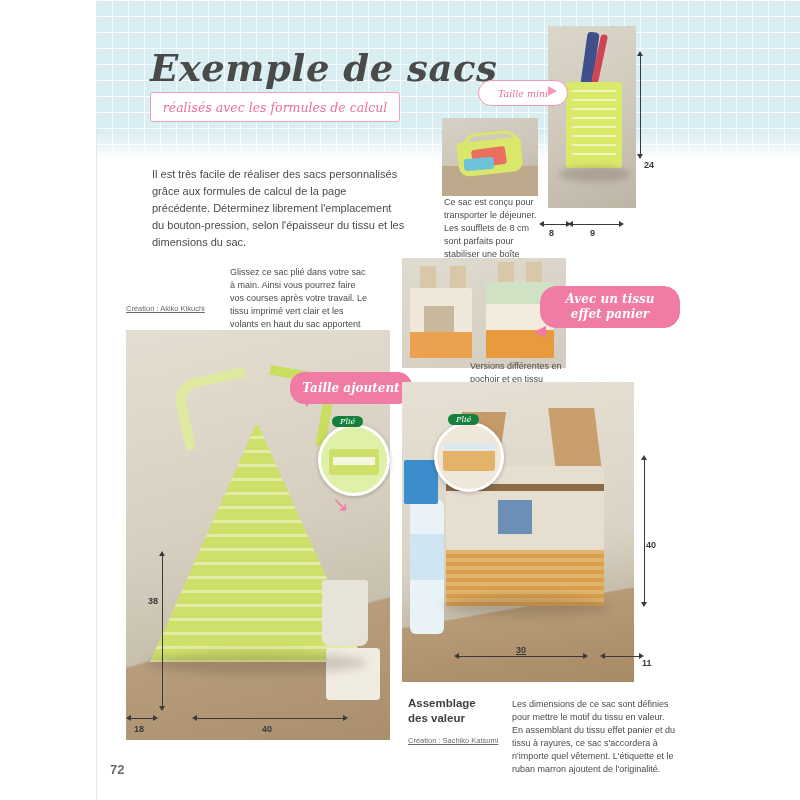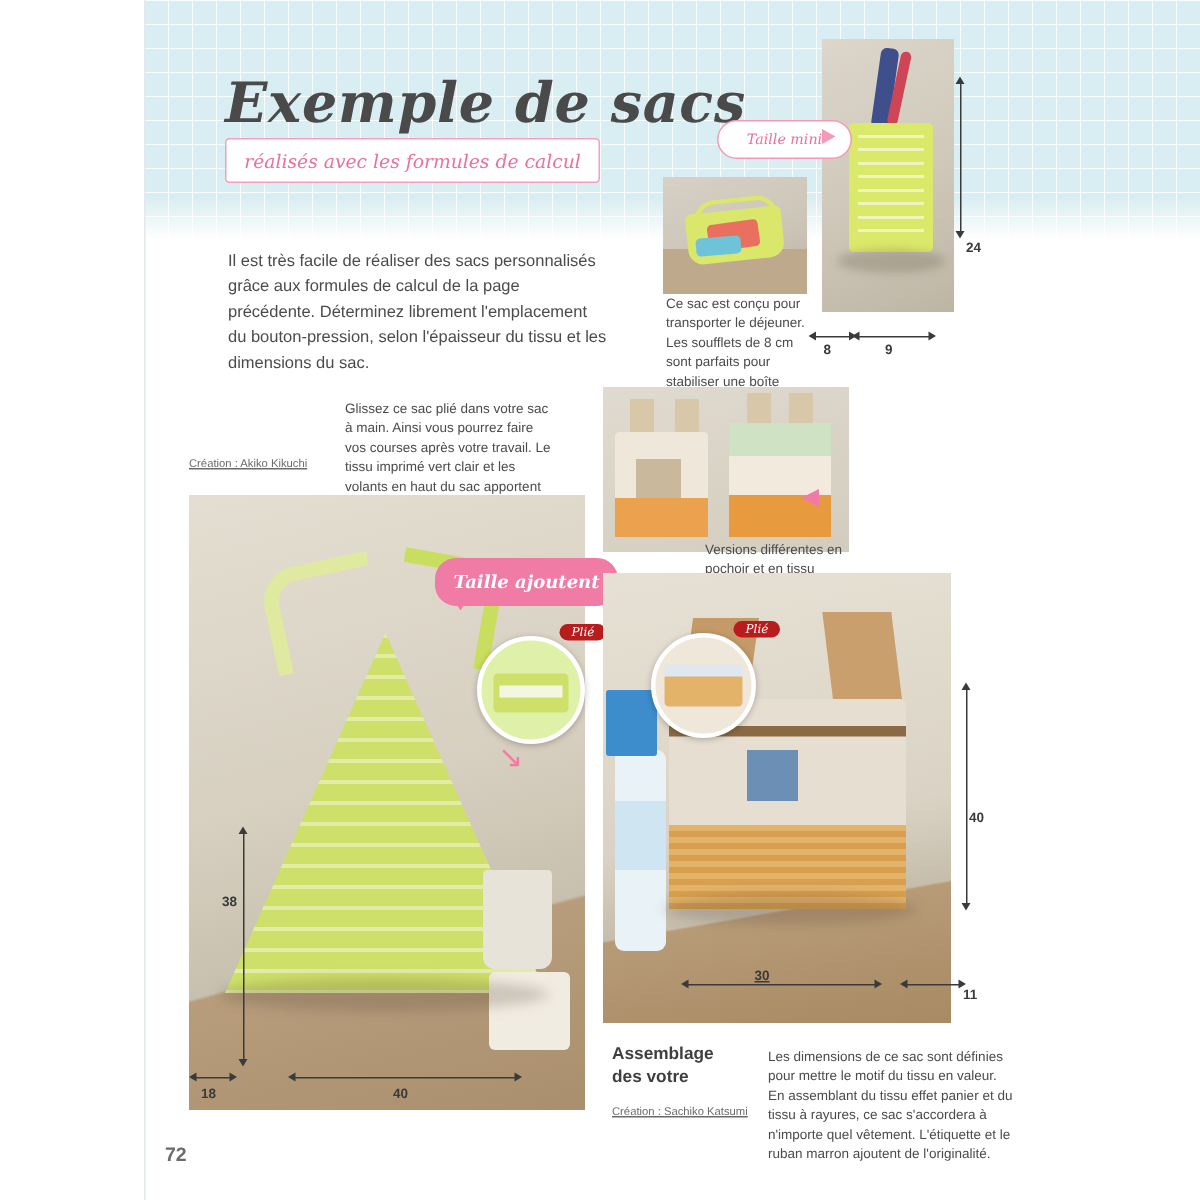--- a/index.html
+++ b/index.html
@@ -128,22 +128,22 @@
   }
   .callout.filled{background:#f07ba4;border-color:#f07ba4;color:#ffffff;font-size:12px;font-weight:bold;}
   .tail{position:absolute;width:0;height:0;}
 
   
   .circle-inset{
     position:absolute;border-radius:50%;border:3px solid #ffffff;overflow:hidden;
     box-shadow:0 1px 4px rgba(0,0,0,.25);
   }
   .circle-label{
-    position:absolute;background:#b91c1c;color:#fff;border-radius:10px;
-    font-size:8px;padding:1px 8px;font-family:"DejaVu Serif", serif;font-style:italic;margin-left:41px;
+    position:absolute;background:#15803d;color:#fff;border-radius:10px;
+    font-size:8px;padding:1px 8px;font-family:"DejaVu Serif", serif;font-style:italic;
   }
 
   
   .dim{position:absolute;color:#3a3a3a;font-size:9px;font-weight:bold;}
   .dim-line-h{position:absolute;height:1px;background:#3a3a3a;}
   .dim-line-v{position:absolute;width:1px;background:#3a3a3a;}
   .arrow{position:absolute;width:0;height:0;}
   .arrow.left{border-top:3px solid transparent;border-bottom:3px solid transparent;border-right:5px solid #3a3a3a;}
   .arrow.right{border-top:3px solid transparent;border-bottom:3px solid transparent;border-left:5px solid #3a3a3a;}
   .arrow.up{border-left:3px solid transparent;border-right:3px solid transparent;border-bottom:5px solid #3a3a3a;}
@@ -251,20 +251,22 @@
         <div class="lbl"></div>
         <div class="btm"></div>
       </div>
     <div class="p2">
         <div class="top"></div>
         <div class="btm"></div>
       </div>
   </div>
   <div class="blk" style="left:470px;top:360px;width:96px;">Versions différentes en pochoir et en tissu imprimé.</div>
 
+  <div class="callout filled" style="left:540px;top:286px;width:122px;height:36px;border-radius:16px;white-space:pre-line;line-height:1.25;">Avec un tissu
+effet panier</div>
   <div class="tail" style="left:534px;top:326px;border-top:6px solid transparent;border-bottom:6px solid transparent;border-right:12px solid #f07ba4;"></div>
 
   <div class="photo" id="photo-basket">
     <div class="handleL"></div>
     <div class="handleR"></div>
     <div class="bag">
         <div class="strip"></div>
         <div class="tag"></div>
         <div class="weave"></div>
       </div>
@@ -283,26 +285,26 @@
   <div class="circle-label" style="left:448px;top:414px;">Plié</div>
 
   <div class="dim-line-v" style="left:644px;top:460px;height:142px;"></div>
   <div class="arrow up" style="left:641px;top:455px;"></div>
   <div class="arrow down" style="left:641px;top:602px;"></div>
   <div class="dim" style="left:646px;top:540px;">40</div>
 
   <div class="dim-line-h" style="left:458px;top:656px;width:126px;"></div>
   <div class="arrow left" style="left:454px;top:653px;"></div>
   <div class="arrow right" style="left:583px;top:653px;"></div>
-  <div class="dim" style="left:503px;top:645px;text-decoration:underline;">30</div>
+  <div class="dim" style="left:516px;top:645px;text-decoration:underline;">30</div>
 
   <div class="dim-line-h" style="left:604px;top:656px;width:36px;"></div>
   <div class="arrow left" style="left:600px;top:653px;"></div>
   <div class="arrow right" style="left:639px;top:653px;"></div>
   <div class="dim" style="left:642px;top:658px;">11</div>
 
   <div class="blk blk-bold" style="left:408px;top:696px;width:100px;white-space:pre-line;">Assemblage
-des votre</div>
+des valeur</div>
   <div class="blk credit" style="left:408px;top:736px;width:110px;">Création : Sachiko Katsumi</div>
   <div class="blk" style="left:512px;top:698px;width:166px;">Les dimensions de ce sac sont définies pour mettre le motif du tissu en valeur. En assemblant du tissu effet panier et du tissu à rayures, ce sac s'accordera à n'importe quel vêtement. L'étiquette et le ruban marron ajoutent de l'originalité.</div>
 
   <div class="pagenum">72</div>
 </div>
 
 </body></html>

